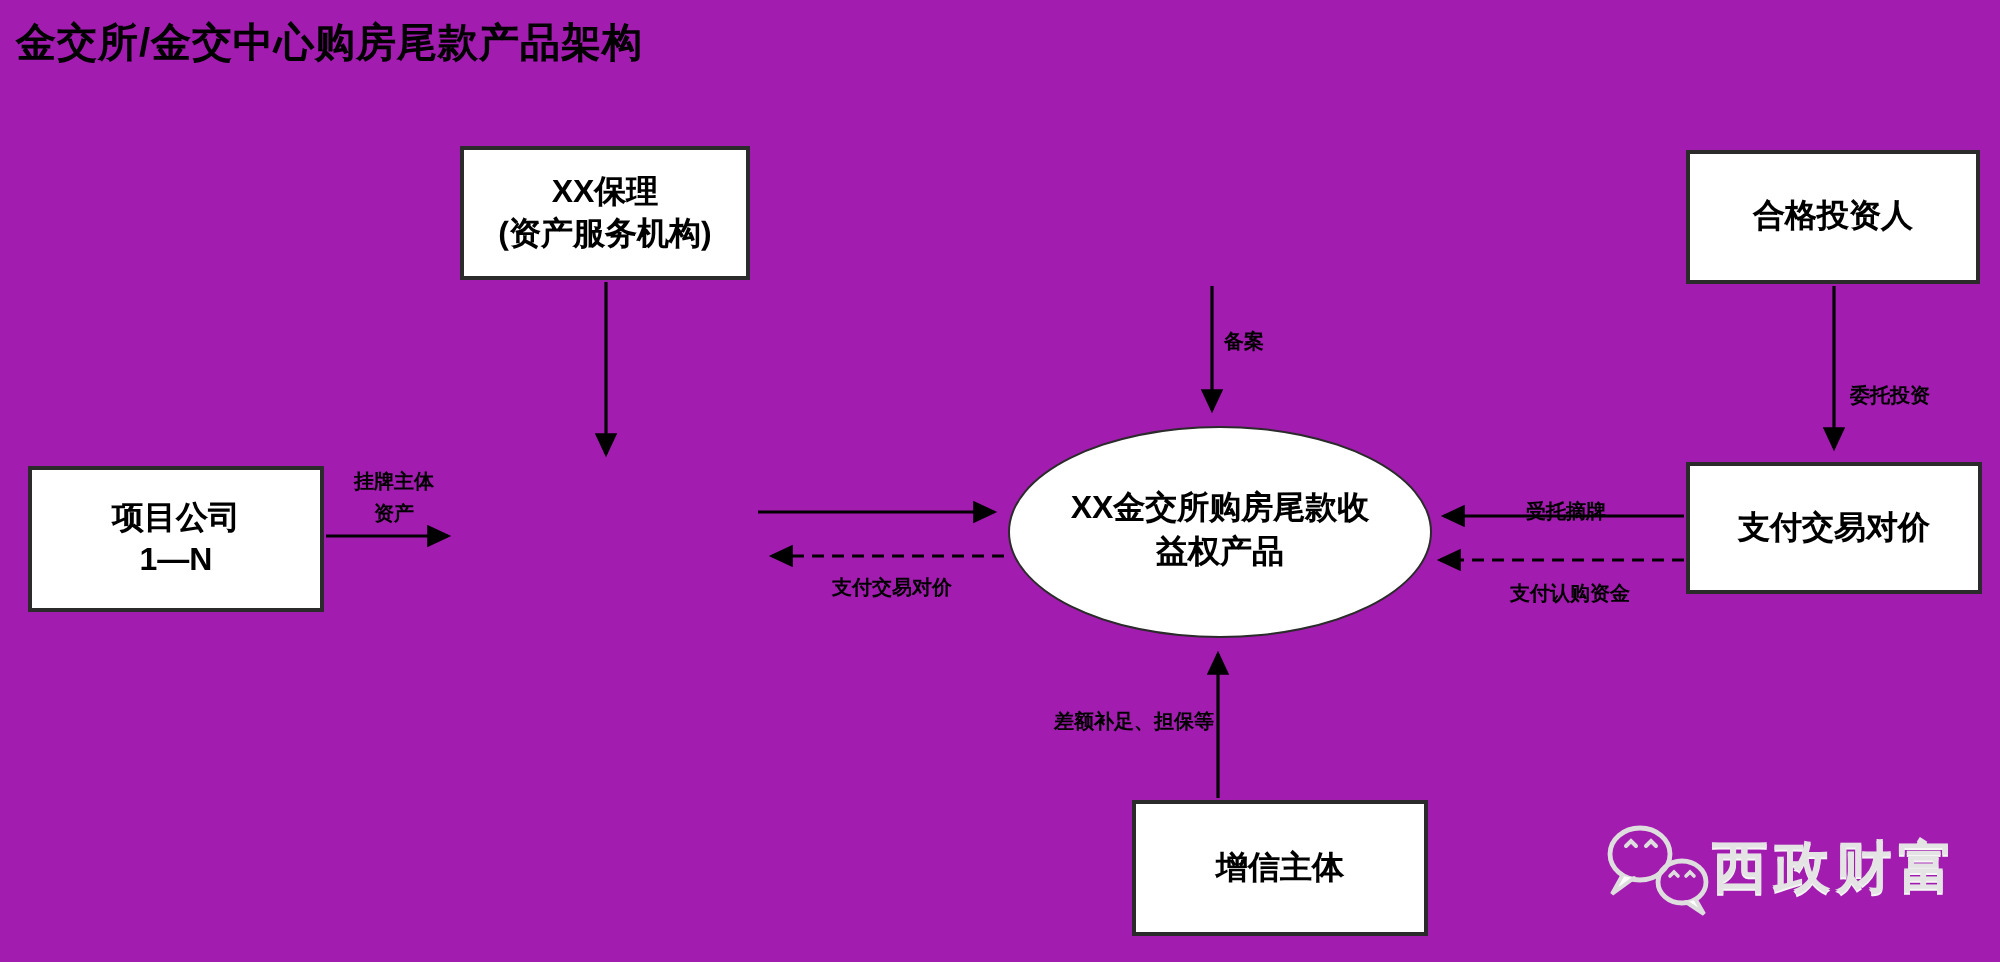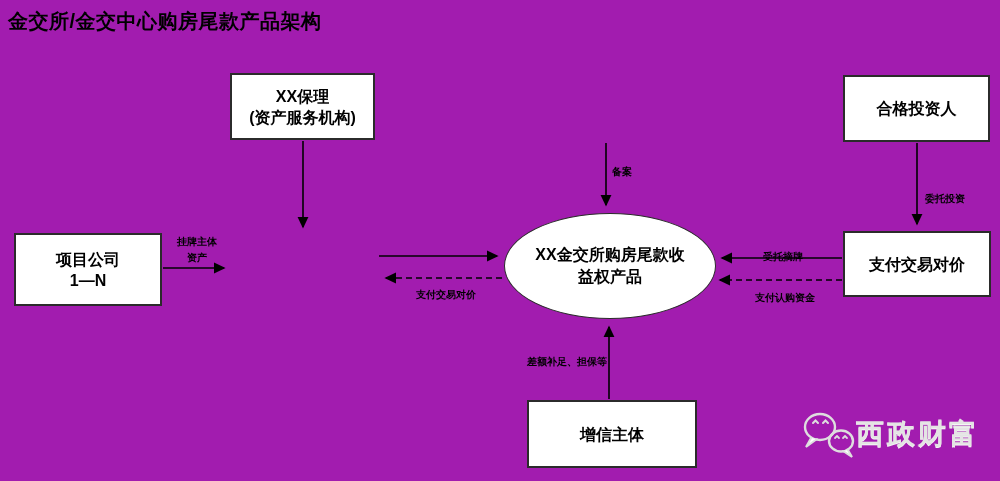--- a/index.html
+++ b/index.html
@@ -49,21 +49,21 @@
 
 
   <div class="node" style="left:843px;top:75px;width:147px;height:67px;">合格投资人</div>
 
   <div class="node" style="left:14px;top:233px;width:148px;height:73px;">项目公司
 1—N</div>
 
 
   <div class="node" style="left:843px;top:231px;width:148px;height:66px;">支付交易对价</div>
 
-  <div class="node" style="left:527px;top:400px;width:170px;height:68px;">增信主体</div>
+  <div class="node" style="left:566px;top:400px;width:148px;height:68px;">增信主体</div>
 
   <div class="ellipse" style="left:504px;top:213px;width:212px;height:106px;">XX金交所购房尾款收益权产品</div>
 
   <svg class="arrows" width="1000" height="481" viewBox="0 0 1000 481">
     <defs>
       <marker id="ah" markerWidth="8" markerHeight="8" refX="6.5" refY="3.5" orient="auto">
         <path d="M0,0 L7.5,3.5 L0,7 Z" fill="#000"></path>
       </marker>
     </defs>
 

